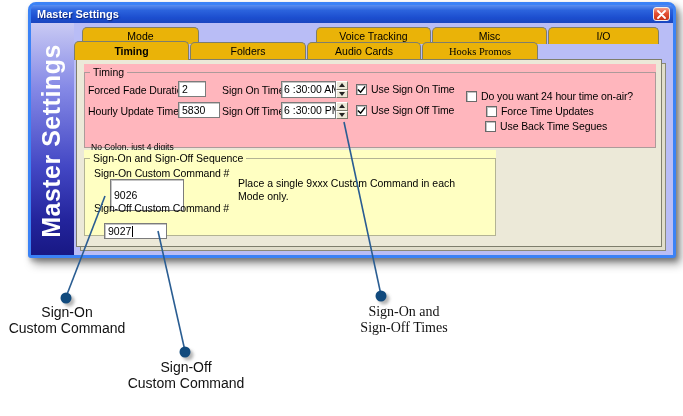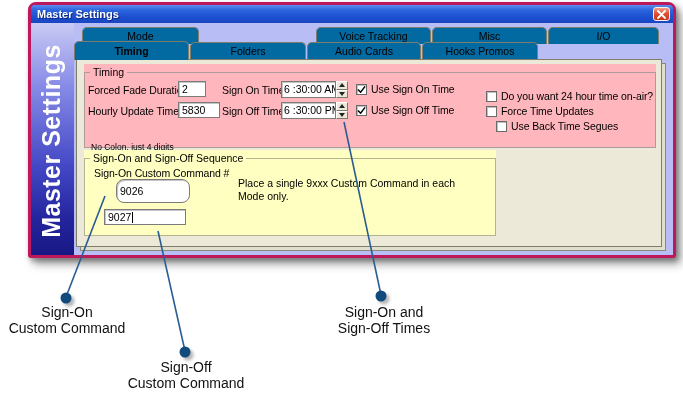--- a/index.html
+++ b/index.html
@@ -3,21 +3,21 @@
 <meta charset="utf-8">
 <style>
   * { margin:0; padding:0; box-sizing:border-box; }
   body { background:#fff; font-family:"Liberation Sans", sans-serif; }
   .screen { position:relative; width:683px; height:416px; background:#ffffff; overflow:hidden; }
 
   
   .window {
     position:absolute; left:28px; top:2px; width:648px; height:256px;
     background:#b9bdf6;
-    border:3px solid #be185d;
+    border:3px solid #3b82f6;
     border-radius:8px 8px 3px 3px;
     box-shadow:5px 6px 10px rgba(0,0,0,.38), 2px 3px 5px rgba(0,0,0,.28);
   }
   .titlebar {
     position:absolute; left:0; top:0; right:0; height:18px;
     background:linear-gradient(180deg,#5a8ef0 0%, #2b63dd 30%, #1c4ecf 70%, #1a46bf 100%);
     border-radius:4px 4px 0 0;
     display:flex; align-items:center; padding-left:6px;
     color:#fff; font-size:11px; font-weight:bold;
     text-shadow:1px 1px 1px rgba(10,30,110,.9);
@@ -42,21 +42,21 @@
   
   .page-back {
     position:absolute; left:49px; top:58px; width:586px; height:188px;
     background:#e1decb; border:1px solid #8a8a78;
   }
   .panel {
     position:absolute; left:45px; top:54px; width:586px; height:188px;
     background:#ece9d8; border:1px solid #7e7e6c; z-index:2;
   }
   .tab {
-    position:absolute; height:17px; background:#0369a1;
+    position:absolute; height:17px; background:#eab308;
     border:1px solid #7e7e6c; border-bottom:none;
     border-radius:5px 5px 0 0;
     font-size:10.5px; color:#000;
     display:flex; align-items:center; justify-content:center;
     cursor:pointer; z-index:1;
   }
   .tab.row1 { top:22px; }
   .tab.row2 { top:37px; }
   .tab.active { top:36px; height:19px; font-weight:bold; z-index:3; }
 
@@ -136,21 +136,21 @@
     </div>
 
     <div class="tab row1" style="left:51px; width:117px;">Mode</div>
     <div class="tab row1" style="left:285px; width:115px;">Voice Tracking</div>
     <div class="tab row1" style="left:401px; width:115px;">Misc</div>
     <div class="tab row1" style="left:517px; width:111px;">I/O</div>
 
     <div class="tab row2 active" style="left:43px; width:115px;">Timing</div>
     <div class="tab row2" style="left:159px; width:116px;">Folders</div>
     <div class="tab row2" style="left:276px; width:114px;">Audio Cards</div>
-    <div class="tab row2" style="left:391px; width:116px;">Hooks Promos</div>
+    <div class="tab row2" style="left:391px; width:116px;font-family:Liberation Serif, serif;">Hooks Promos</div>
 
     <div class="page-back"></div>
     <div class="panel"></div>
 
     <div class="groupbox pink" style="left:53px; top:59px; width:572px; height:84px;">
       <div class="gb-fill"></div>
       <div class="gb-border"></div>
       <div class="gb-legend">Timing</div>
 
       <span class="lbl" style="left:4px; top:20px;">Forced Fade Duration</span>
@@ -197,43 +197,44 @@
 
       <div class="checkrow" style="left:272px; top:40px;">
         <div class="checksq">
           <svg width="9" height="9" viewBox="0 0 10 10">
             <polyline points="1,5 4,8 9,1.5" fill="none" stroke="#000" stroke-width="1.7"></polyline>
           </svg>
         </div>
         <span class="cb-label">Use Sign Off Time</span>
       </div>
 
-      <div class="checkrow" style="left:402px; top:26px;">
+      <div class="checkrow" style="left:382px; top:26px;">
         <div class="checksq"></div>
         <span class="cb-label">Do you want 24 hour time on-air?</span>
       </div>
       <div class="checkrow" style="left:402px; top:41px;">
         <div class="checksq"></div>
         <span class="cb-label">Force Time Updates</span>
       </div>
-      <div class="checkrow" style="left:402px; top:56px;padding-left:10px;">
+      <div class="checkrow" style="left:391px; top:56px;padding-left:10px;">
         <div class="checksq"></div>
         <span class="cb-label">Use Back Time Segues</span>
       </div>
     </div>
 
     <div class="groupbox yellow" style="left:53px; top:145px; width:412px; height:86px;">
       <div class="gb-fill"></div>
       <div class="gb-border"></div>
       <div class="gb-legend">Sign-On and Sign-Off Sequence</div>
 
       <span class="lbl" style="left:10px; top:17px;">Sign-On Custom Command #</span>
-      <input class="textbox" style="left: 32px; top: 29px; width: 74px; height: 24px; border-radius: 8px;" value="9026">
-
-      <div class="textbox textbox-div" style="left:20px; top:59px; width:82px; height:16px;">
+      <input class="textbox" style="left: 26px; top: 29px; width: 74px; height: 32px;" value="9026">
+
+      <span class="lbl" style="left:10px; top:52px;">Sign-Off Custom Command #</span>
+      <div class="textbox textbox-div" style="left:20px; top:73px; width:63px; height:16px;">
         <span>9027</span>
         <span class="caret"></span>
       </div>
 
       <div class="hint" style="left:154px; top:27px; width:235px;">Place a single 9xxx Custom Command in each Mode only.</div>
     </div>
 
   </div>
 
   <svg class="overlay" viewBox="0 0 683 416">
@@ -257,18 +258,18 @@
   </svg>
 
   <div class="callout-label" style="left:5px;  top:304px;">
     <div>Sign-On</div>
     <div>Custom Command</div>
   </div>
   <div class="callout-label" style="left:124px; top:359px;">
     <div>Sign-Off</div>
     <div>Custom Command</div>
   </div>
-  <div class="callout-label" style="left:322px; top:304px;">
+  <div class="callout-label" style="left:342px; top:304px;font-family:Liberation Serif, serif;">
     <div>Sign-On and</div>
     <div>Sign-Off Times</div>
   </div>
 
 </div>
 
 </body></html>

